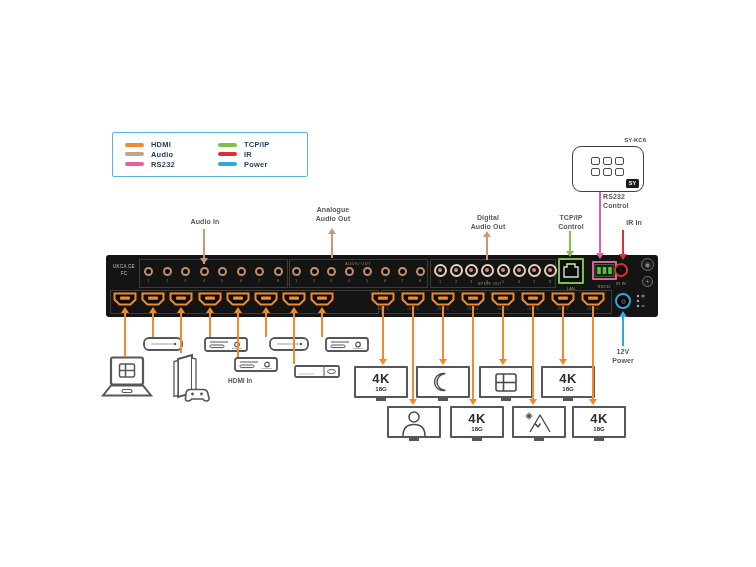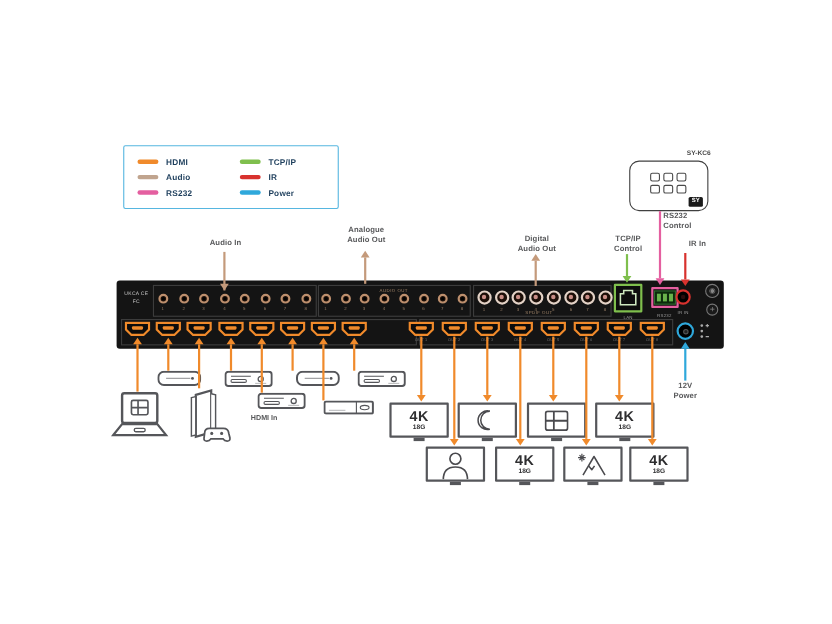--- a/index.html
+++ b/index.html
@@ -1,20 +1,20 @@
 <!DOCTYPE html>
 <html><head>
 <meta charset="utf-8">
 <style>
   html,body{margin:0;padding:0;background:#fff;}
   #stage{position:relative;width:756px;height:567px;background:#fff;overflow:hidden;
          font-family:"Liberation Sans",sans-serif;}
   .abs{position:absolute;}
   
-  #legend{position:absolute;left:112px;top:132px;width:196px;height:58px;
+  #legend{position:absolute;left:112px;top:132px;width:196px;height:45px;
           border:1px solid #56b6e0;border-radius:2px;display:grid;
           grid-template-columns:1fr 1fr;grid-template-rows:repeat(3,1fr);
           grid-auto-flow:column;box-sizing:border-box;padding:7px 12px;column-gap:16px;}
   .lg-item{display:flex;align-items:center;gap:7px;}
   .lg-swatch{width:19px;height:4px;border-radius:2px;flex:0 0 auto;}
   .lg-label{font-size:7.5px;font-weight:bold;color:#1d3e5c;letter-spacing:.2px;}
   
   .ann{position:absolute;font-size:7px;font-weight:bold;color:#58595b;text-align:center;
        white-space:pre-line;line-height:1.25;letter-spacing:.1px;}
   .vline{position:absolute;width:2px;}

